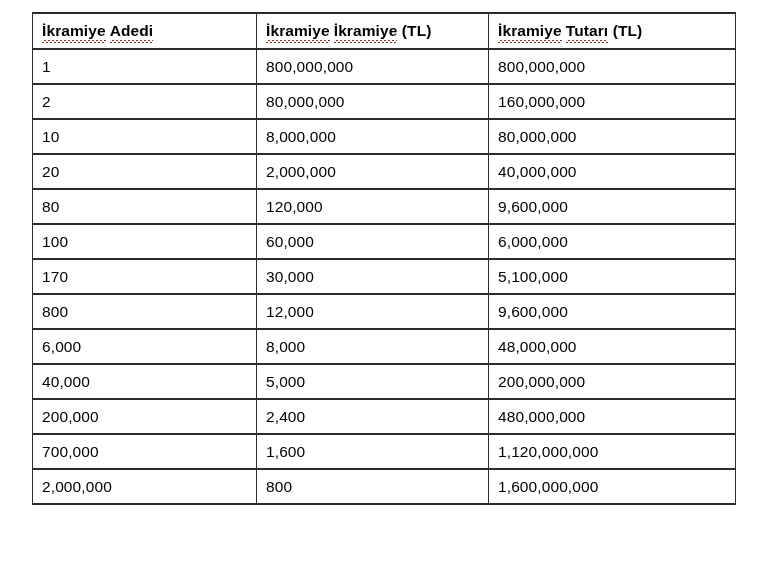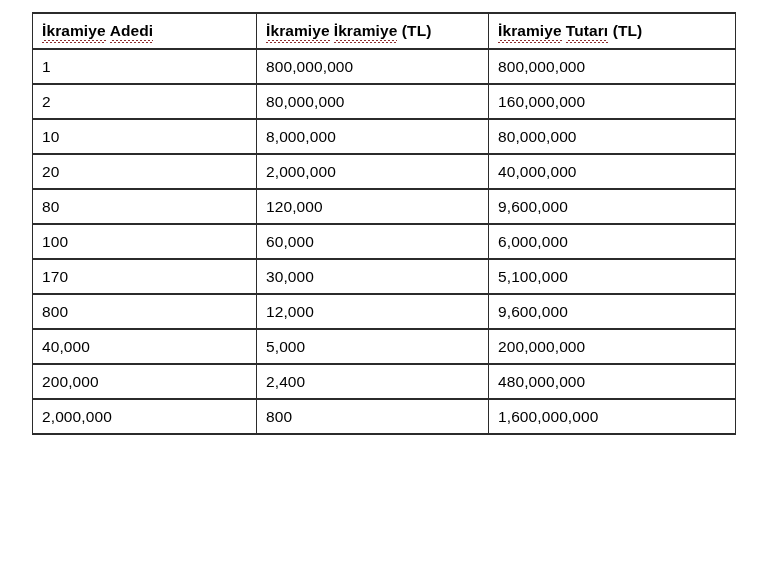--- a/index.html
+++ b/index.html
@@ -131,28 +131,38 @@
           <td>170</td>
           <td>30,000</td>
           <td>5,100,000</td>
         </tr>
         <tr>
           <td>800</td>
           <td>12,000</td>
           <td>9,600,000</td>
         </tr>
         <tr>
+          <td>6,000</td>
+          <td>8,000</td>
+          <td>48,000,000</td>
+        </tr>
+        <tr>
           <td>40,000</td>
           <td>5,000</td>
           <td>200,000,000</td>
         </tr>
         <tr>
           <td>200,000</td>
           <td>2,400</td>
           <td>480,000,000</td>
+        </tr>
+        <tr>
+          <td>700,000</td>
+          <td>1,600</td>
+          <td>1,120,000,000</td>
         </tr>
         <tr>
           <td>2,000,000</td>
           <td>800</td>
           <td>1,600,000,000</td>
         </tr>
       </tbody>
   </table>
 </div>
 

